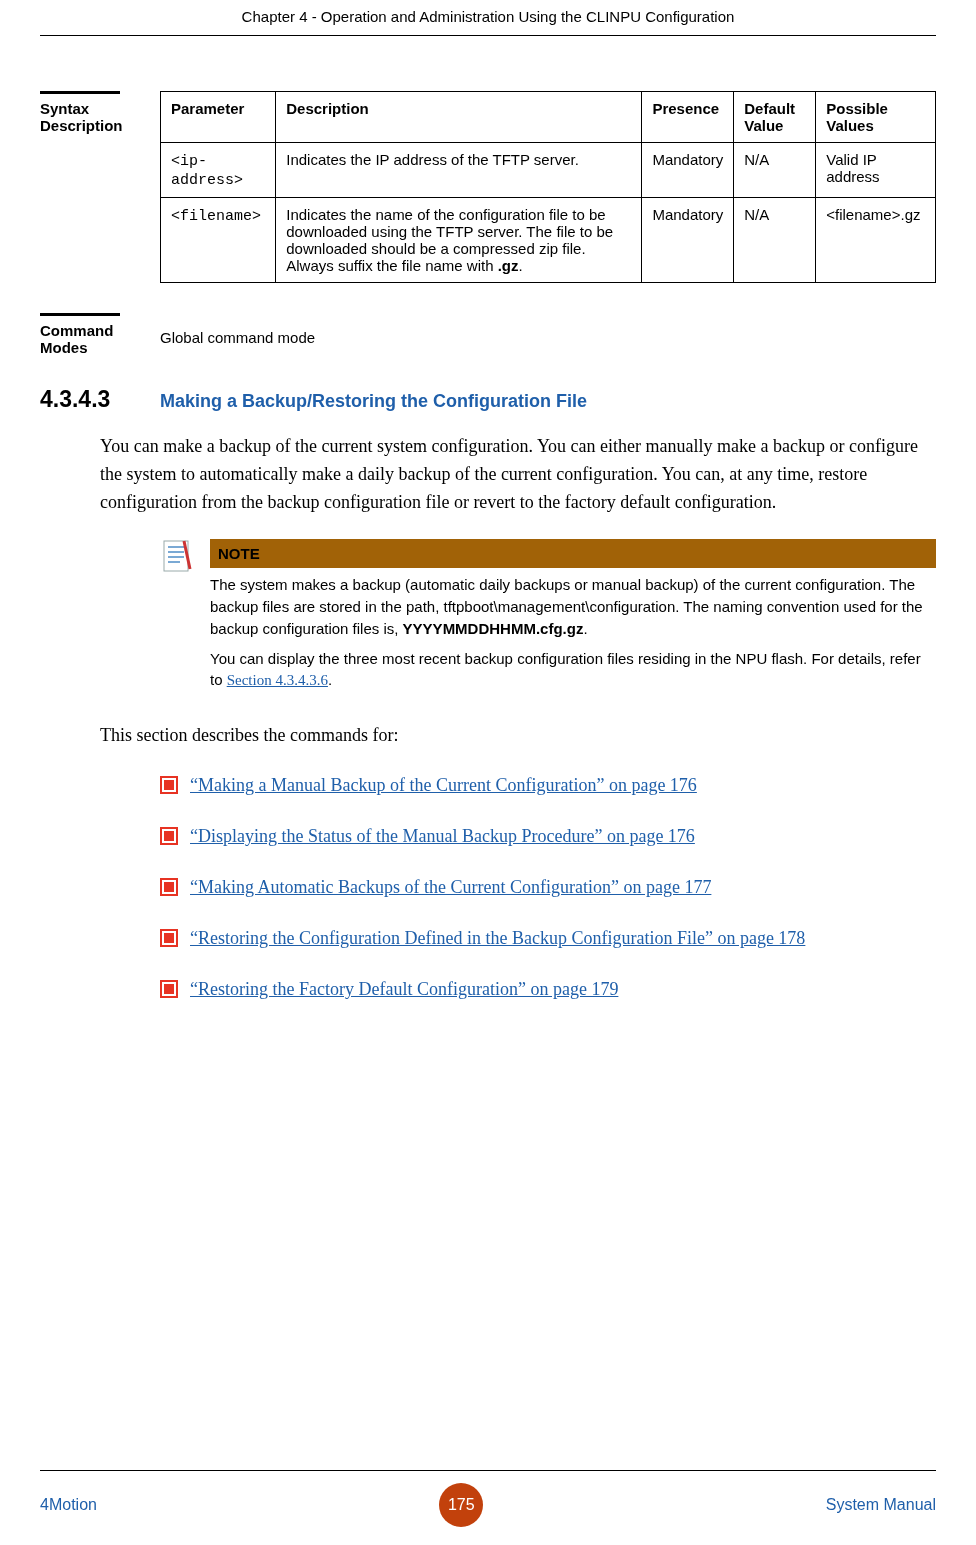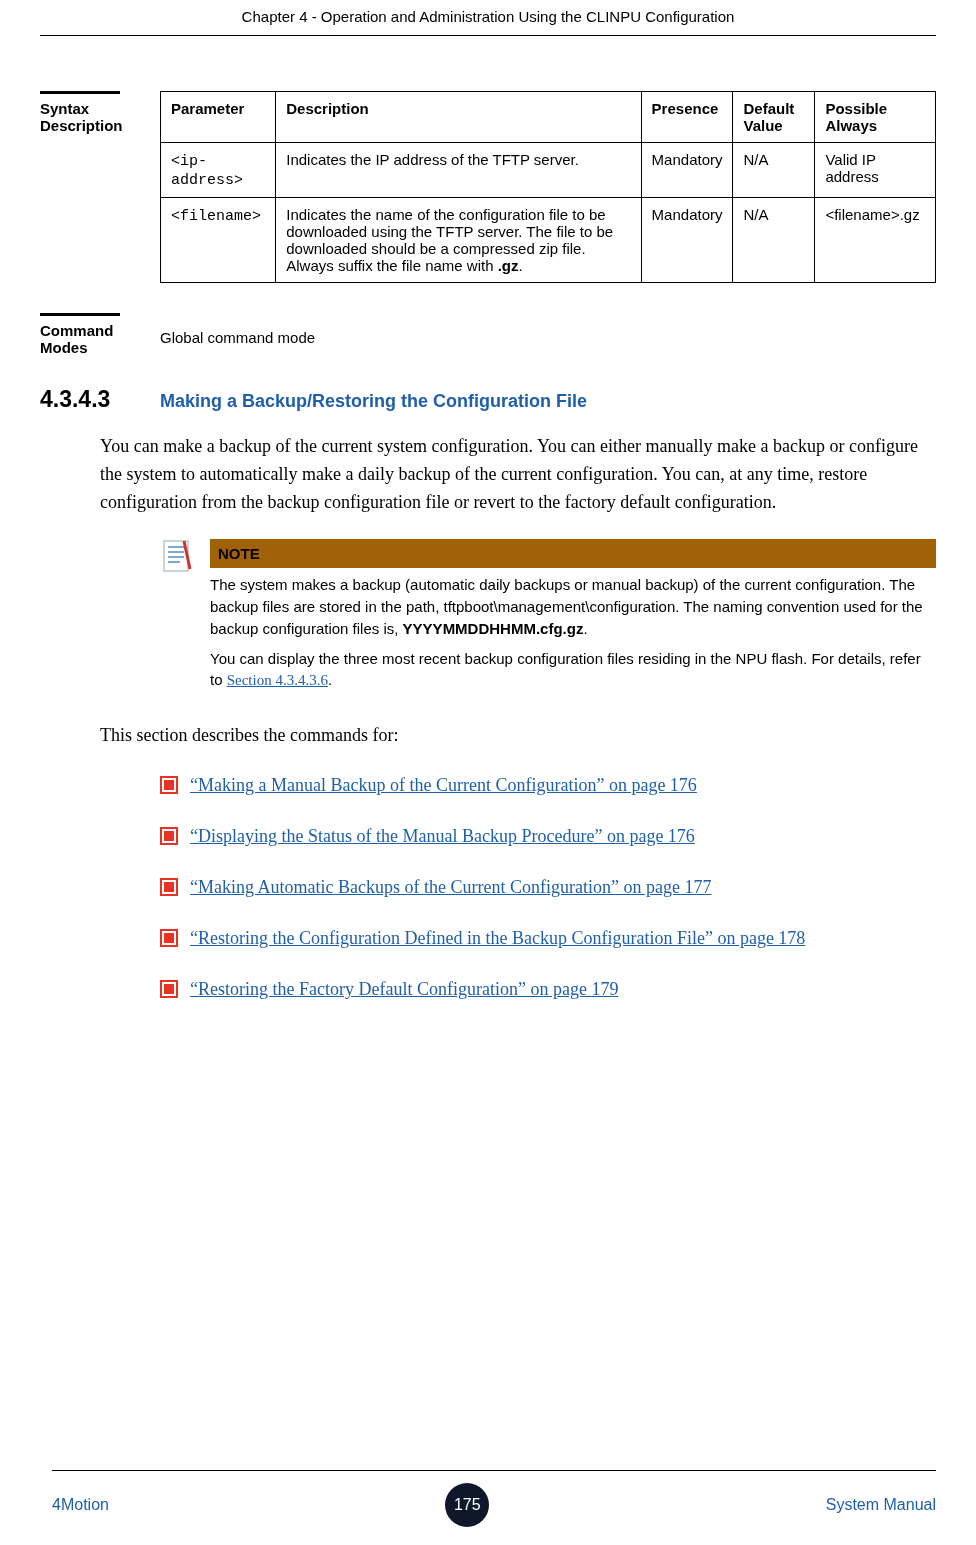--- a/index.html
+++ b/index.html
@@ -104,35 +104,35 @@
     top: 4px;
     width: 14px;
     height: 14px;
     background: #e73323;
     border: 2px solid #e73323;
     box-shadow: inset 0 0 0 2px #fff;
   }
   .footer {
     position: absolute;
     bottom: 0;
-    left: 12px;
+    left: 0;
     right: 0;
     padding: 0 40px 18px 40px;
   }
   .footer-hr { border-top: 1px solid #000; margin-bottom: 12px; }
   .footer-row {
     display: flex;
     justify-content: space-between;
     align-items: center;
     font-size: 16px;
   }
   .footer-left { color: #1f5faa; }
   .footer-right { color: #1f5faa; }
   .page-badge {
-    background: #0f172a;
+    background: #c2410c;
     color: #fff;
     border-radius: 50%;
     width: 44px;
     height: 44px;
     display: flex;
     align-items: center;
     justify-content: center;
     font-size: 16px;
   }
 </style>
@@ -152,21 +152,21 @@
       <div>Syntax Description</div>
     </div>
     <div class="content-col">
       <table class="param">
         <thead>
           <tr>
             <th>Parameter</th>
             <th>Description</th>
             <th>Presence</th>
             <th>Default Value</th>
-            <th>Possible Always</th>
+            <th>Possible Values</th>
           </tr>
         </thead>
         <tbody>
           <tr>
             <td><code class="mono">&lt;ip-address&gt;</code></td>
             <td>Indicates the IP address of the TFTP server.</td>
             <td>Mandatory</td>
             <td>N/A</td>
             <td>Valid IP address</td>
           </tr>

